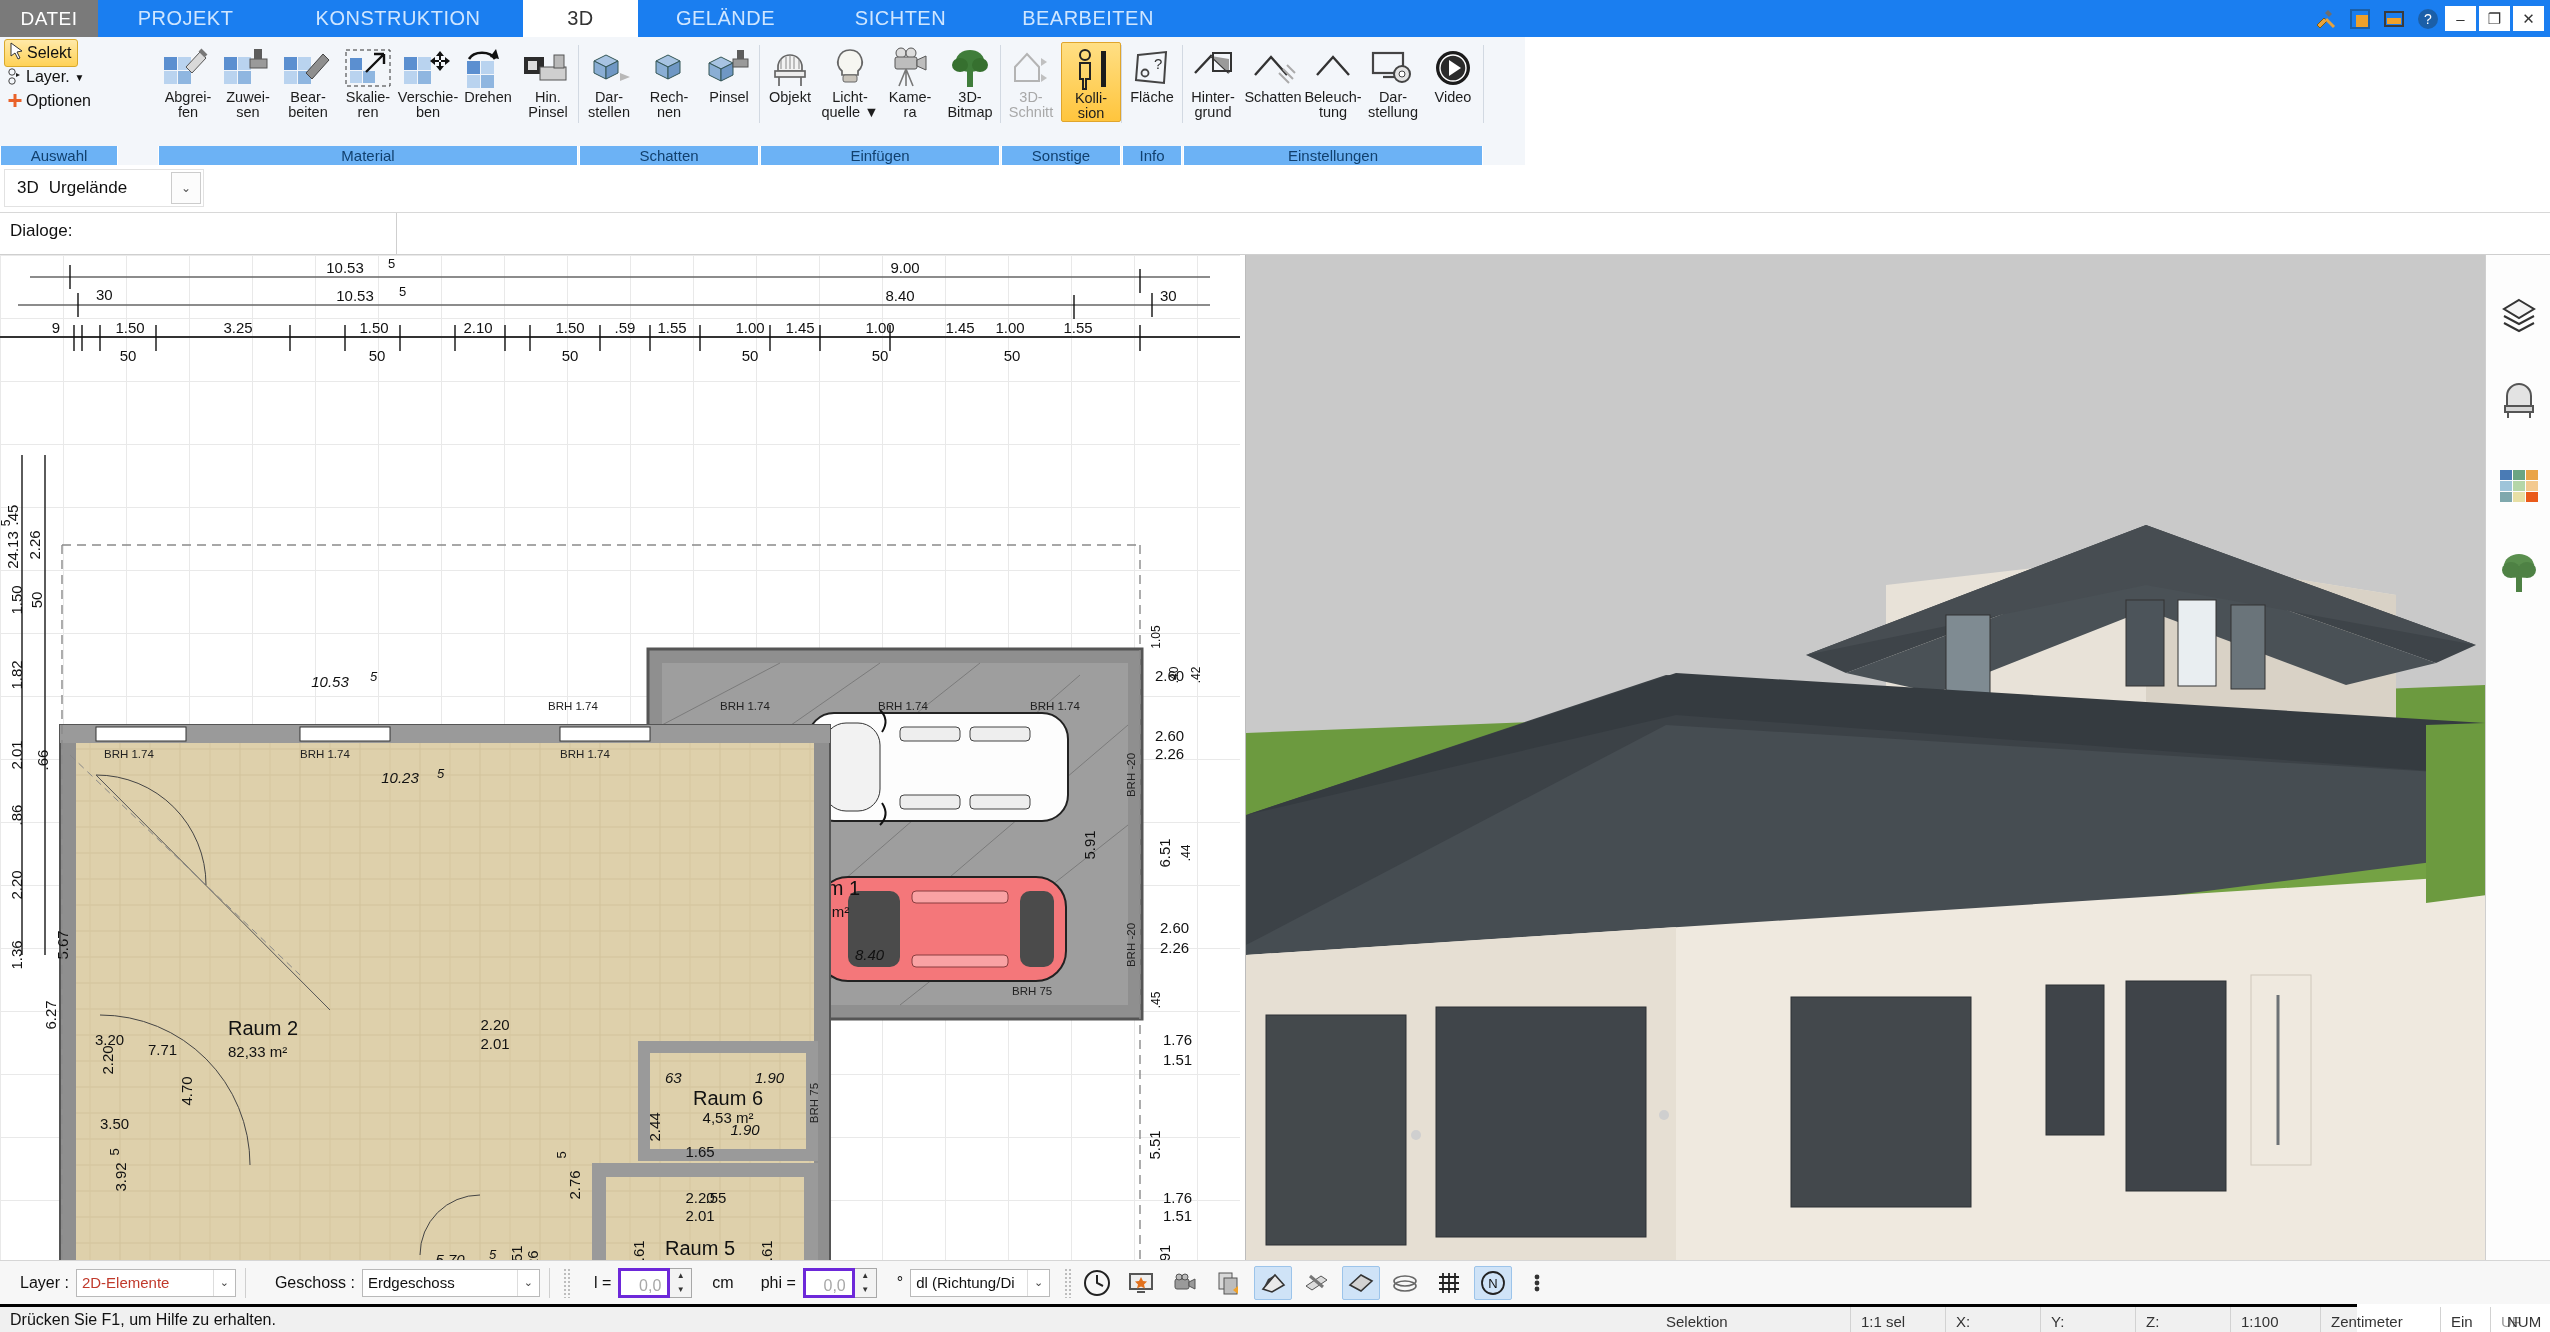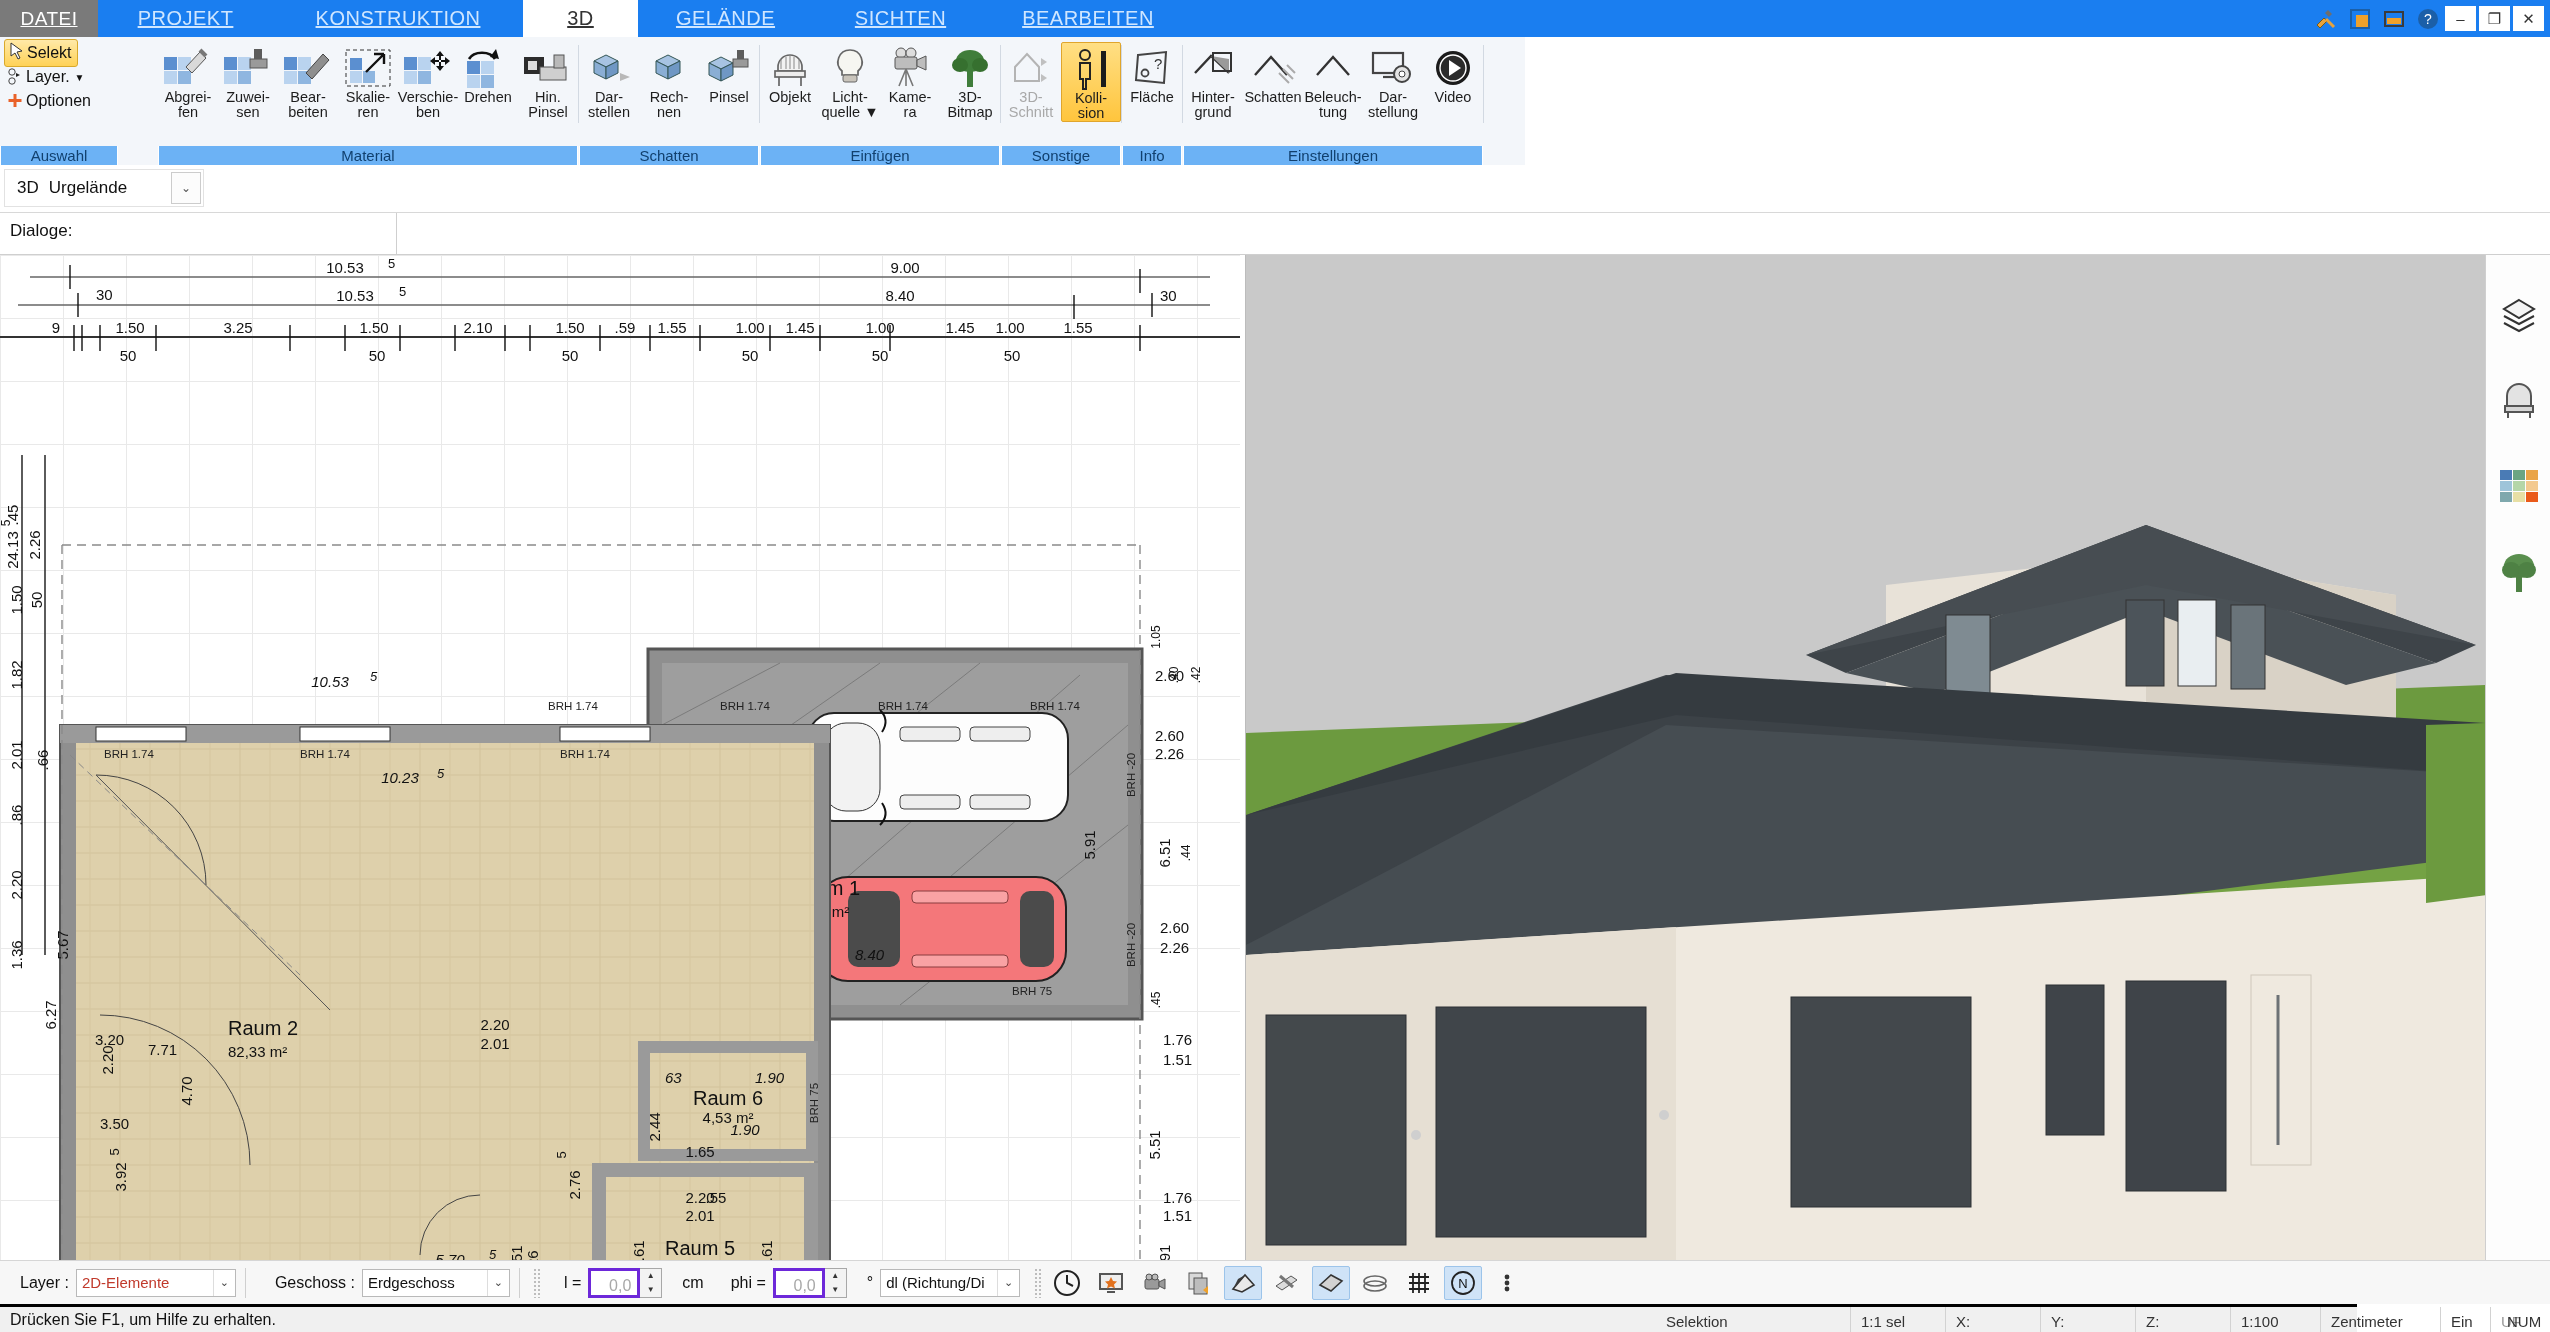--- a/index.html
+++ b/index.html
@@ -3,21 +3,21 @@
 <meta charset="utf-8">
 <style>
   * { box-sizing: border-box; margin:0; padding:0; }
   html,body { width:2550px; height:1332px; overflow:hidden; background:#fff;
     font-family:"Liberation Sans", sans-serif; }
 
   
   #titlebar { position:absolute; left:0; top:0; width:2550px; height:37px;
     background:#1a7ef0; display:flex; align-items:stretch; }
   .tab { color:#cfe6ff; font-size:20px; letter-spacing:.5px;
-    display:flex; align-items:center; justify-content:center; height:37px;text-decoration:underline; }
+    display:flex; align-items:center; justify-content:center; height:37px; }
   .tab.file { background:#7a7a7a; color:#fff; width:98px; font-size:19px; }
   .tab.active { background:#ffffff; color:#333; }
   #tabs { display:flex; align-items:stretch; }
   #win-tools { position:absolute; right:0; top:0; height:37px; display:flex; align-items:center; }
   .wt { width:34px; height:37px; display:flex; align-items:center; justify-content:center; }
   .wbtn { width:31px; height:25px; background:#fff; margin-right:3px; display:flex;
     align-items:center; justify-content:center; font-size:15px; color:#333; }
 
   
   #ribbon { position:absolute; left:0; top:37px; width:2550px; height:128px;
@@ -888,21 +888,21 @@
 </div>
 
 <div id="botbar">
   <span class="fld-lab">Layer :</span>
   <div class="mini-combo" style="width:160px">
     <span class="cv">2D-Elemente</span>
     <span class="ca">⌄</span>
   </div>
   <div class="vsep"></div>
   <span class="fld-lab">Geschoss :</span>
-  <div class="mini-combo" style="width:148px;color:#111">
+  <div class="mini-combo" style="width:178px;color:#111">
     <span class="cv">Erdgeschoss</span>
     <span class="ca">⌄</span>
   </div>
   <div class="vsep"></div>
   <div class="gripper"></div>
   <span class="fld-lab">l =</span>
   <div class="num-field">0,0</div>
   <div class="spin">
       <div>▲</div>
       <div>▼</div>

